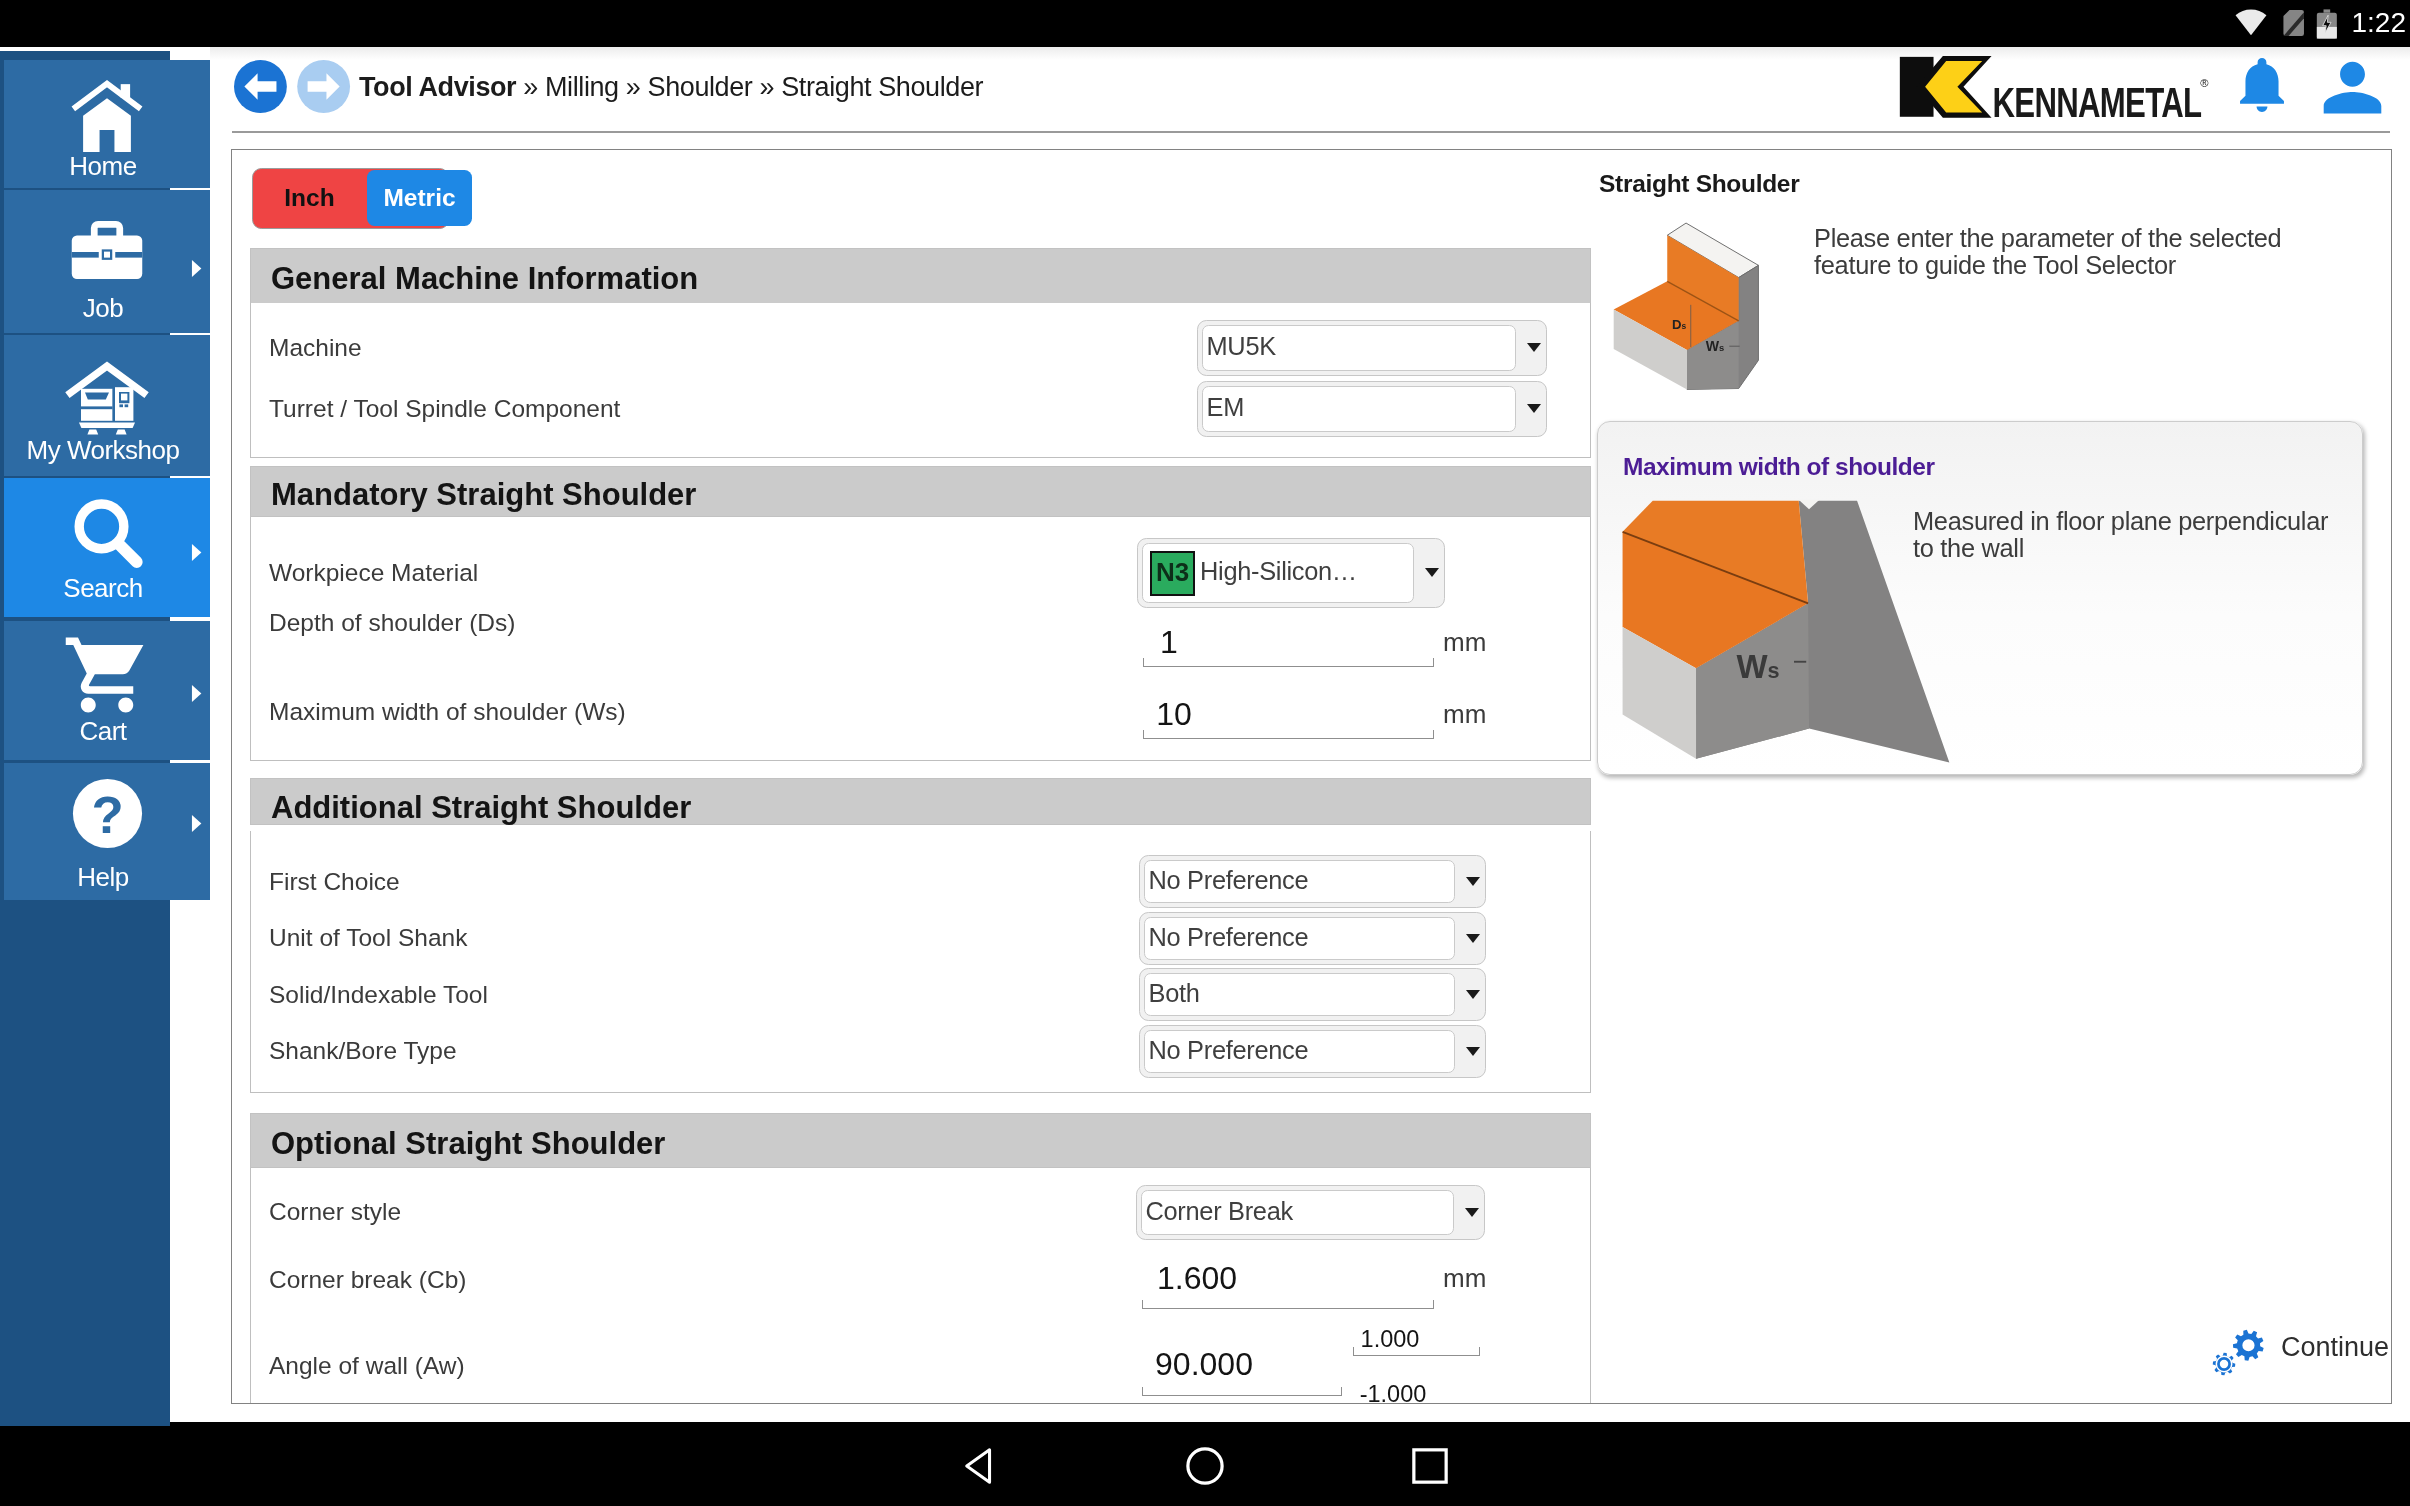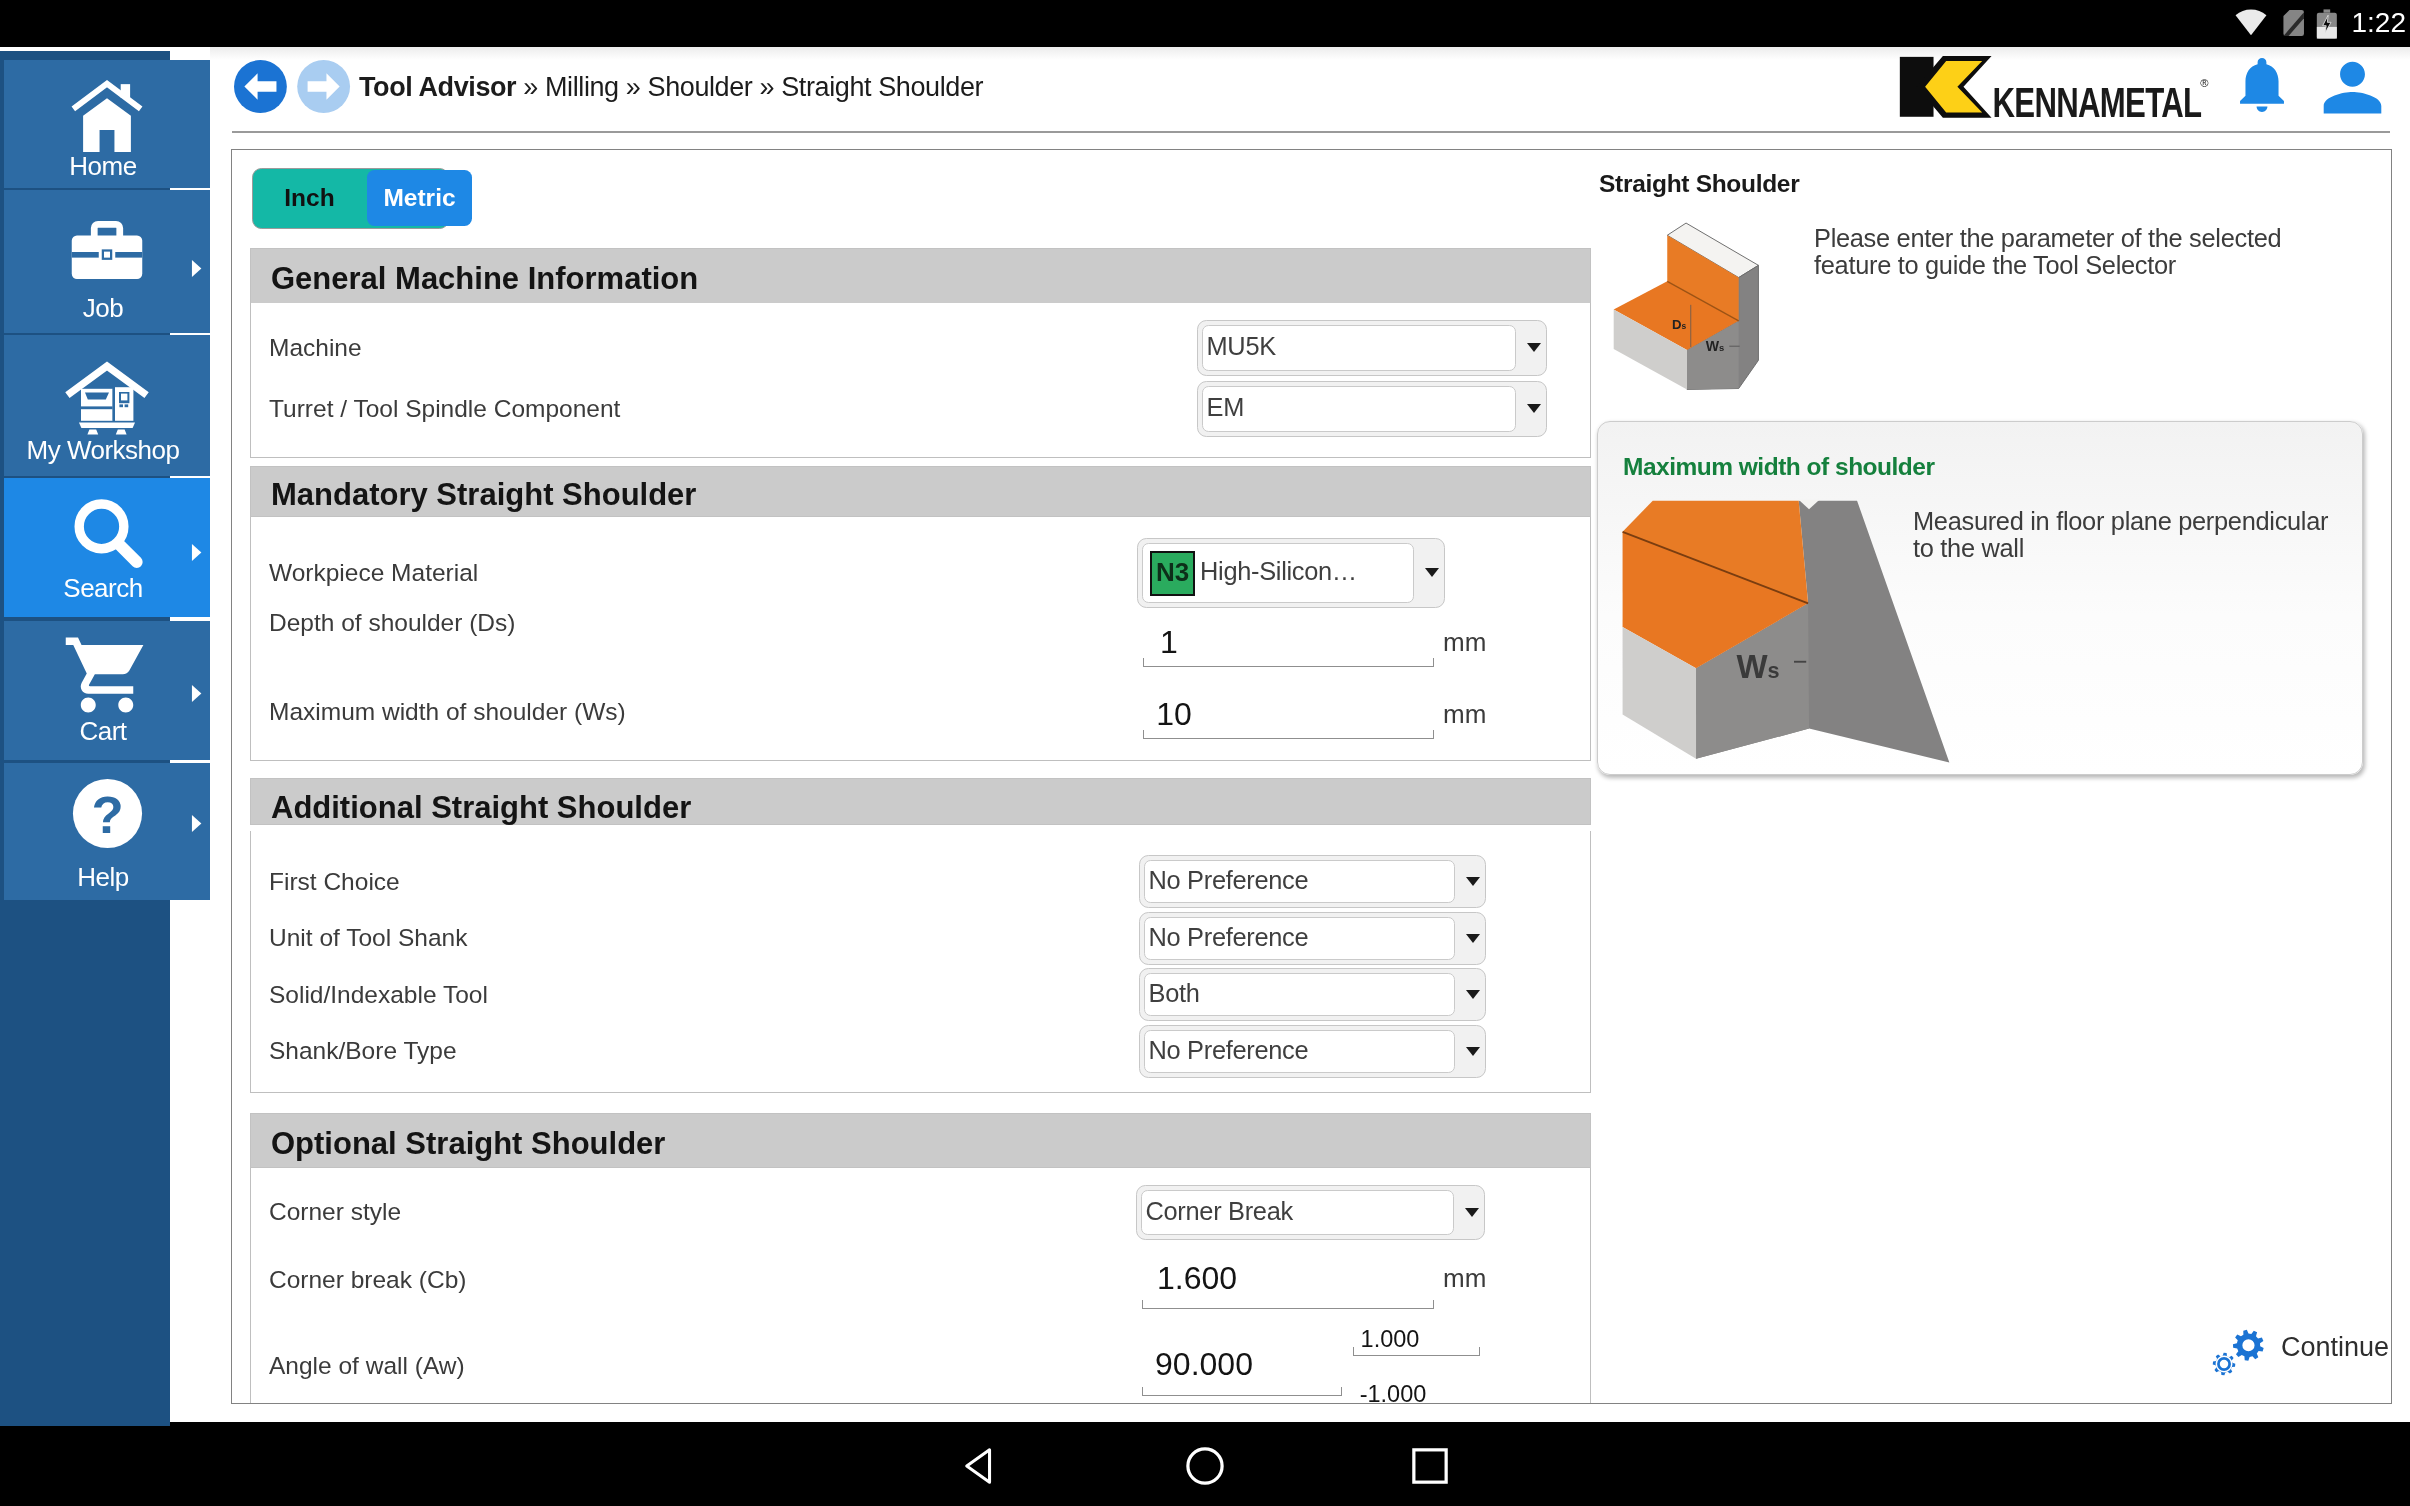--- a/index.html
+++ b/index.html
@@ -160,21 +160,21 @@
 
   <svg class="a" style="left:2231px;top:2.8px;" width="62" height="66" viewBox="0 0 24 24">
     <path fill="#1e88e5" d="M12 23.2c1.2 0 2.1-.95 2.1-2.1h-4.2c0 1.15.9 2.1 2.1 2.1zm6.4-6.3v-5.6c0-3.2-1.7-5.9-4.7-6.6v-.75c0-.9-.76-1.65-1.7-1.65s-1.7.75-1.7 1.65v.75c-3 .7-4.7 3.4-4.7 6.6v5.6l-2.1 2.1v1.05h17v-1.05l-2.1-2.1z"></path>
   </svg>
 
   <svg class="a" style="left:2313px;top:3.8px;" width="79" height="72" viewBox="0 0 24 24">
     <path fill="#1e88e5" d="M12 11.9c2.3 0 4.15-1.86 4.15-4.15S14.3 3.6 12 3.6 7.85 5.46 7.85 7.75 9.7 11.9 12 11.9zm0 1.8c-3.1 0-9.6 1.55-9.6 4.65v2.45h19.2v-2.45c0-3.1-6.5-4.65-9.6-4.65z"></path>
   </svg>
   <div id="panel">
 
-    <div class="a" style="left:20px;top:18px;width:197px;height:61px;background:#14b8a6;border:1.9px solid #9b9b9b;border-radius:9.4px;">
+    <div class="a" style="left:20px;top:18px;width:197px;height:61px;background:#ef4444;border:1.9px solid #9b9b9b;border-radius:9.4px;">
       <div class="a" style="left:0;top:0;width:113px;height:57px;line-height:57px;text-align:center;font-weight:bold;font-size:24.5px;color:#111;">Inch</div>
       <div class="a" style="left:114px;top:0.9px;width:105px;height:56px;background:#1e88e5;border-radius:7.5px;line-height:56px;text-align:center;font-weight:bold;font-size:24.5px;color:#fff;">Metric</div>
     </div>
 
     <div class="shead" style="top:98px;height:56px;">
         <span style="top:12.2px;">General Machine Information</span>
       </div>
     <div class="sbody" style="top:153px;height:155px;"></div>
     <div class="flbl" style="top:184px;">Machine</div>
     <div class="flbl" style="top:245px;">Turret / Tool Spindle Component</div>
@@ -270,21 +270,21 @@
       <polygon points="22,112 100,155 100,197 22,154" fill="#cfcecc"></polygon>
       <line x1="79" y1="82" x2="155" y2="124" stroke="#9c5213" stroke-width="1.4"></line>
       <line x1="104" y1="107" x2="104" y2="152" stroke="#555" stroke-width="0.8"></line>
       <text x="84" y="133" font-size="14" font-weight="bold" fill="#222" font-family="Liberation Sans">D<tspan font-size="9">s</tspan></text>
       <text x="120" y="156" font-size="15" font-weight="bold" fill="#222" font-family="Liberation Sans">W<tspan font-size="10">s</tspan></text>
       <line x1="145" y1="151" x2="156" y2="151" stroke="#555" stroke-width="1"></line>
     </svg>
     <div class="a" style="left:1582px;top:75px;font-size:25.4px;letter-spacing:-0.3px;line-height:27px;color:#3c3c3c;">Please enter the parameter of the selected<br>feature to guide the Tool Selector</div>
 
     <div class="a" style="left:1365px;top:271px;width:766px;height:354px;border:1.9px solid #cccccc;border-radius:13px;background:linear-gradient(#f2f2f2,#fcfcfc 55%, #ffffff);box-shadow:1.9px 2.8px 4.7px rgba(0,0,0,0.28);"></div>
-    <div class="a" style="left:1391px;top:303px;font-weight:bold;font-size:24.5px;letter-spacing:-0.5px;color:#15803d;">Maximum width of shoulder</div>
+    <div class="a" style="left:1391px;top:303px;font-weight:bold;font-size:24.5px;letter-spacing:-0.5px;color:#4c1d95;">Maximum width of shoulder</div>
     <svg class="a" style="left:1384px;top:346px;" width="339" height="275" viewBox="0 0 360 292">
       <polygon points="194,5 256,5 354,283 205,247 85,279 85,183 204,114" fill="#838282"></polygon>
       <polygon points="85,183 204,114 205,247 85,279" fill="#8d8c8b"></polygon>
       <polygon points="7,38 39,5 194,5 204,114" fill="#e87B25"></polygon>
       <polygon points="7,38 204,114 85,183 7,139" fill="#e87722"></polygon>
       <polygon points="194,4 216,4 205,14" fill="#f4f3f1"></polygon>
       <polygon points="7,139 85,183 85,279 7,232" fill="#cfcecc"></polygon>
       <line x1="7" y1="38" x2="204" y2="114" stroke="#7a3d10" stroke-width="2"></line>
       <text x="128" y="193" font-size="35" font-weight="bold" fill="#3a3a3a" font-family="Liberation Sans">W<tspan font-size="23">s</tspan></text>
       <line x1="189" y1="176" x2="202" y2="176" stroke="#444" stroke-width="2"></line>

